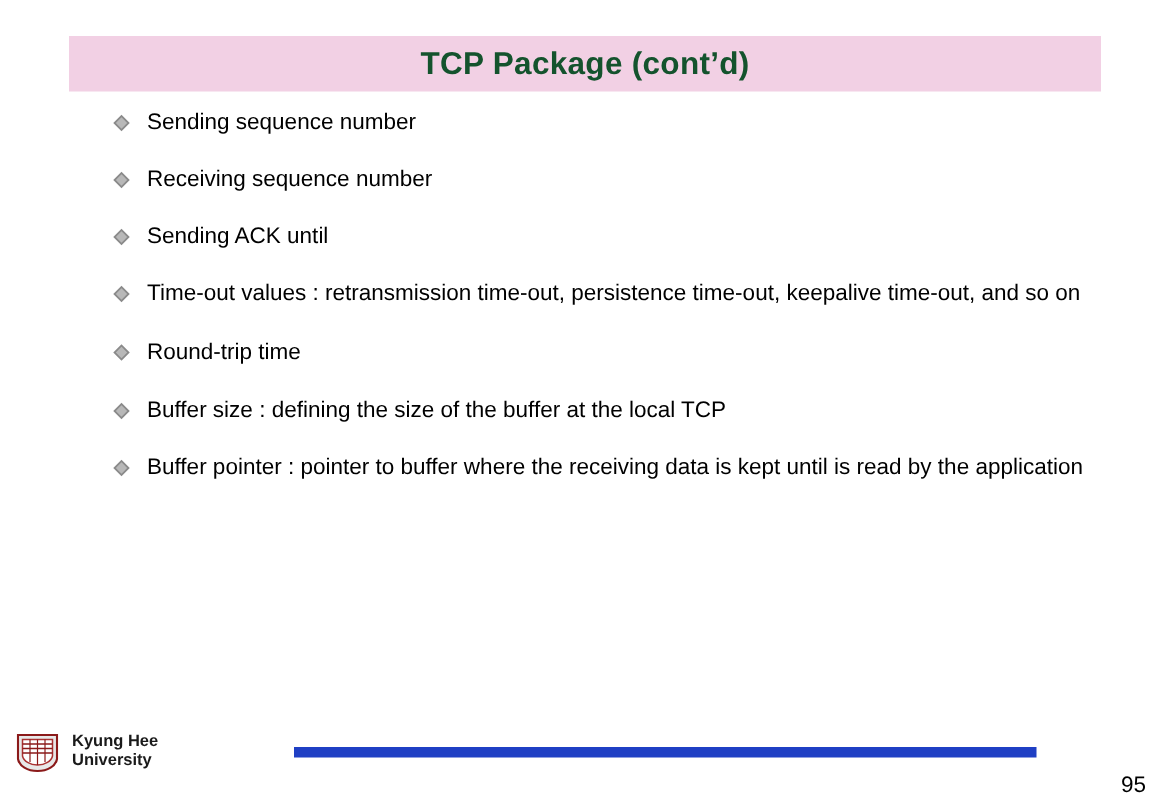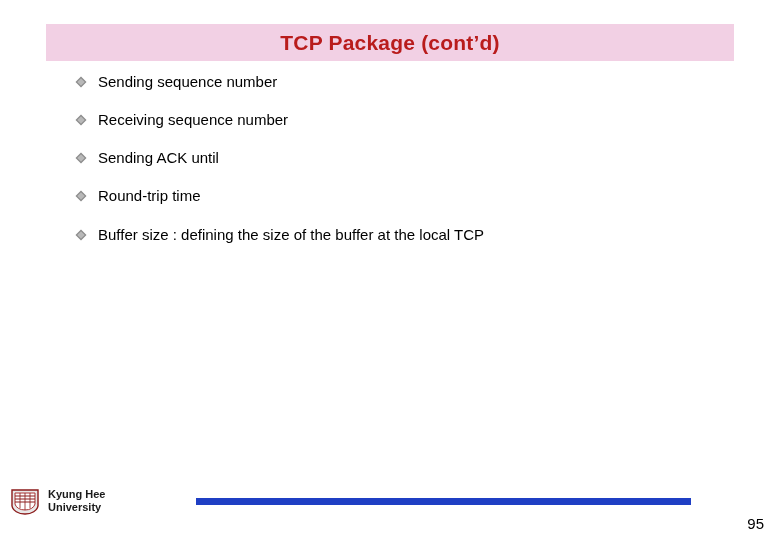--- a/index.html
+++ b/index.html
@@ -27,21 +27,21 @@
     width: 688px;
     height: 37px;
     background: #f2d0e4;
     display: flex;
     align-items: center;
     justify-content: center;
   }
   .title-text {
     font-size: 21px;
     font-weight: bold;
-    color: #b91c1c;
+    color: #14532d;
     letter-spacing: 0.2px;
   }
   .bullets {
     position: absolute;
     left: 70px;
     top: 72px;
     width: 680px;
   }
   .bullet {
     position: relative;
@@ -140,20 +140,29 @@
     <div class="bullet b3">
       <span class="marker">
         <svg width="14" height="14" viewBox="0 0 14 14">
             <path d="M7 1.5 L12.5 7 L7 12.5 L1.5 7 Z" fill="#8a8a8a"></path>
             <path d="M7 3.2 L10.8 7 L7 10.8 L3.2 7 Z" fill="#b8b8b8"></path>
           </svg>
       </span>
       <span class="bullet-text">Sending ACK until</span>
     </div>
 
+    <div class="bullet b4">
+      <span class="marker">
+        <svg width="14" height="14" viewBox="0 0 14 14">
+            <path d="M7 1.5 L12.5 7 L7 12.5 L1.5 7 Z" fill="#8a8a8a"></path>
+            <path d="M7 3.2 L10.8 7 L7 10.8 L3.2 7 Z" fill="#b8b8b8"></path>
+          </svg>
+      </span>
+      <span class="bullet-text">Time-out values : retransmission time-out, persistence time-out, keepalive time-out, and so on</span>
+    </div>
 
     <div class="bullet b5">
       <span class="marker">
         <svg width="14" height="14" viewBox="0 0 14 14">
             <path d="M7 1.5 L12.5 7 L7 12.5 L1.5 7 Z" fill="#8a8a8a"></path>
             <path d="M7 3.2 L10.8 7 L7 10.8 L3.2 7 Z" fill="#b8b8b8"></path>
           </svg>
       </span>
       <span class="bullet-text">Round-trip time</span>
     </div>
@@ -161,20 +170,29 @@
     <div class="bullet b6">
       <span class="marker">
         <svg width="14" height="14" viewBox="0 0 14 14">
             <path d="M7 1.5 L12.5 7 L7 12.5 L1.5 7 Z" fill="#8a8a8a"></path>
             <path d="M7 3.2 L10.8 7 L7 10.8 L3.2 7 Z" fill="#b8b8b8"></path>
           </svg>
       </span>
       <span class="bullet-text">Buffer size : defining the size of the buffer at the local TCP</span>
     </div>
 
+    <div class="bullet b7">
+      <span class="marker">
+        <svg width="14" height="14" viewBox="0 0 14 14">
+            <path d="M7 1.5 L12.5 7 L7 12.5 L1.5 7 Z" fill="#8a8a8a"></path>
+            <path d="M7 3.2 L10.8 7 L7 10.8 L3.2 7 Z" fill="#b8b8b8"></path>
+          </svg>
+      </span>
+      <span class="bullet-text">Buffer pointer : pointer to buffer where the receiving data is kept until is read by the application</span>
+    </div>
 
   </div>
 
   <div class="footer-logo">
     <div class="logo-mark">
       <svg width="34" height="34" viewBox="0 0 34 34">
         <rect x="2" y="4" width="30" height="22" fill="#ffffff"></rect>
         <path d="M4 6 h26 v16 a13 9 0 0 1 -13 8 a13 9 0 0 1 -13 -8 Z" fill="#e8e8e8" stroke="#8b1a1a" stroke-width="1.4"></path>
         <path d="M7 9 h20 v11 a10 7 0 0 1 -10 6 a10 7 0 0 1 -10 -6 Z" fill="#ffffff" stroke="#a33" stroke-width="1"></path>
         <line x1="7" y1="12" x2="27" y2="12" stroke="#8b1a1a" stroke-width="1"></line>

